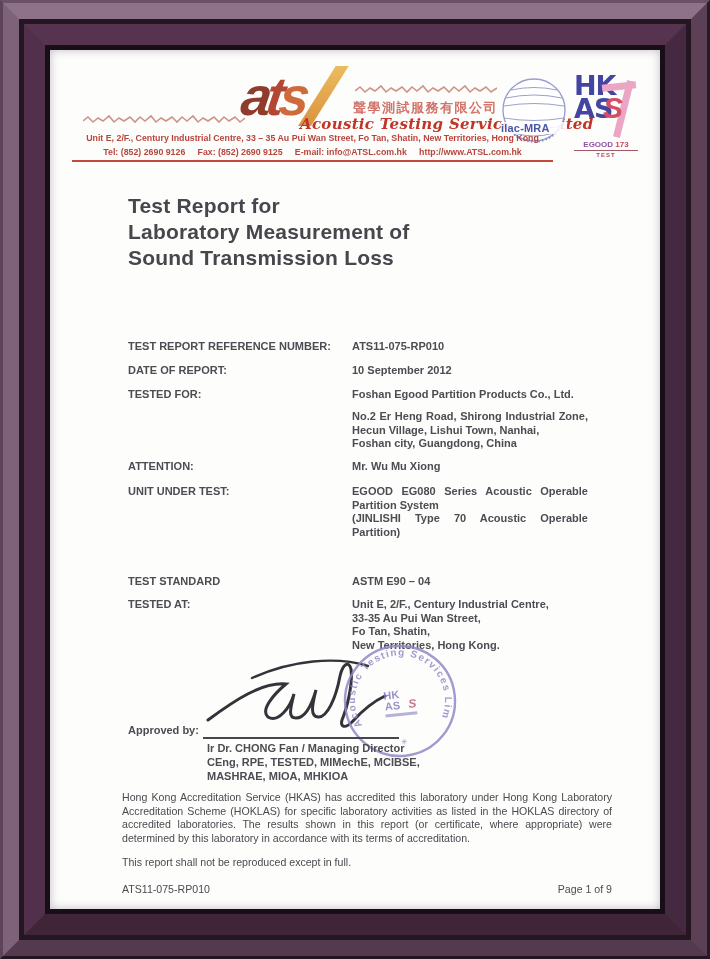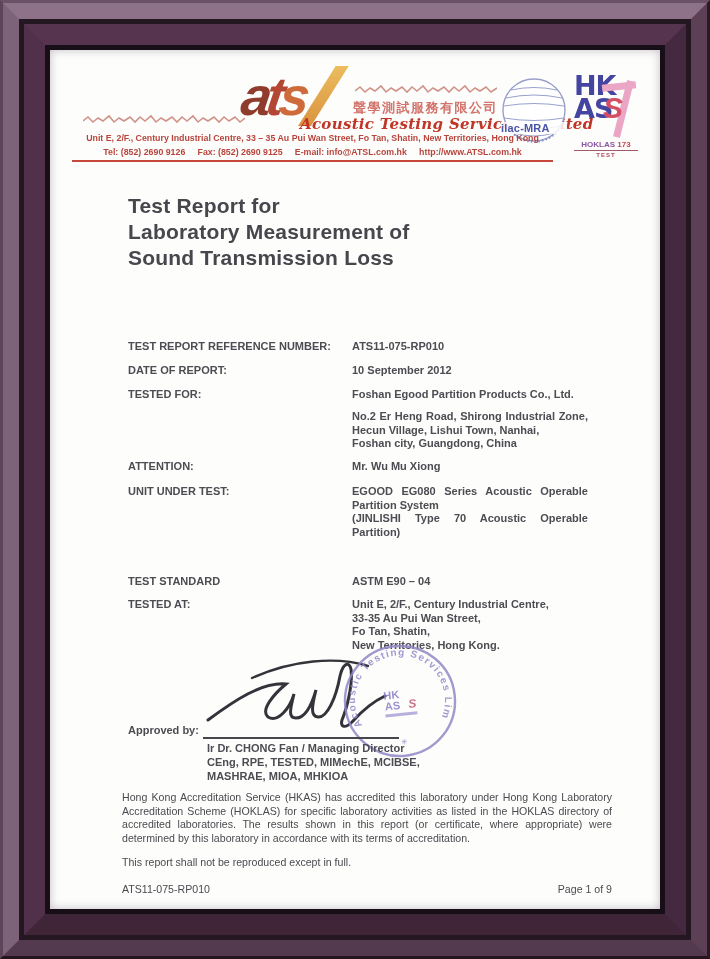--- a/index.html
+++ b/index.html
@@ -118,21 +118,21 @@
         <path d="M8,52 A31,31 0 0,0 58,52" fill="none" stroke="#8b90c0" stroke-width="2.2" stroke-dasharray="1.5,2.2"></path>
       </svg>
       <div class="abs ilac-text">ilac-MRA</div>
 
       <div class="abs hkas">
         <div class="tbar-v"></div>
         <div class="tbar-h"></div>
         <span class="big">HK</span>
         <span class="big">AS</span>
         <span class="redS">S</span>
-        <div class="hoklas-line"><span>HOKLAS</span> <span class="num">173</span></div>
+        <div class="hoklas-line"><span>EGOOD</span> <span class="num">173</span></div>
         <div class="hoklas-test">TEST</div>
       </div>
 
       <div class="abs addr1">Unit E, 2/F., Century Industrial Centre, 33 – 35 Au Pui Wan Street, Fo Tan, Shatin, New Territories, Hong Kong</div>
       <div class="abs addr2">Tel: (852) 2690 9126     Fax: (852) 2690 9125     E-mail: info@ATSL.com.hk     http://www.ATSL.com.hk</div>
       <div class="abs redrule"></div>
 
       <div class="abs title">
         <div>Test Report for</div>
         <div>Laboratory Measurement of</div>

